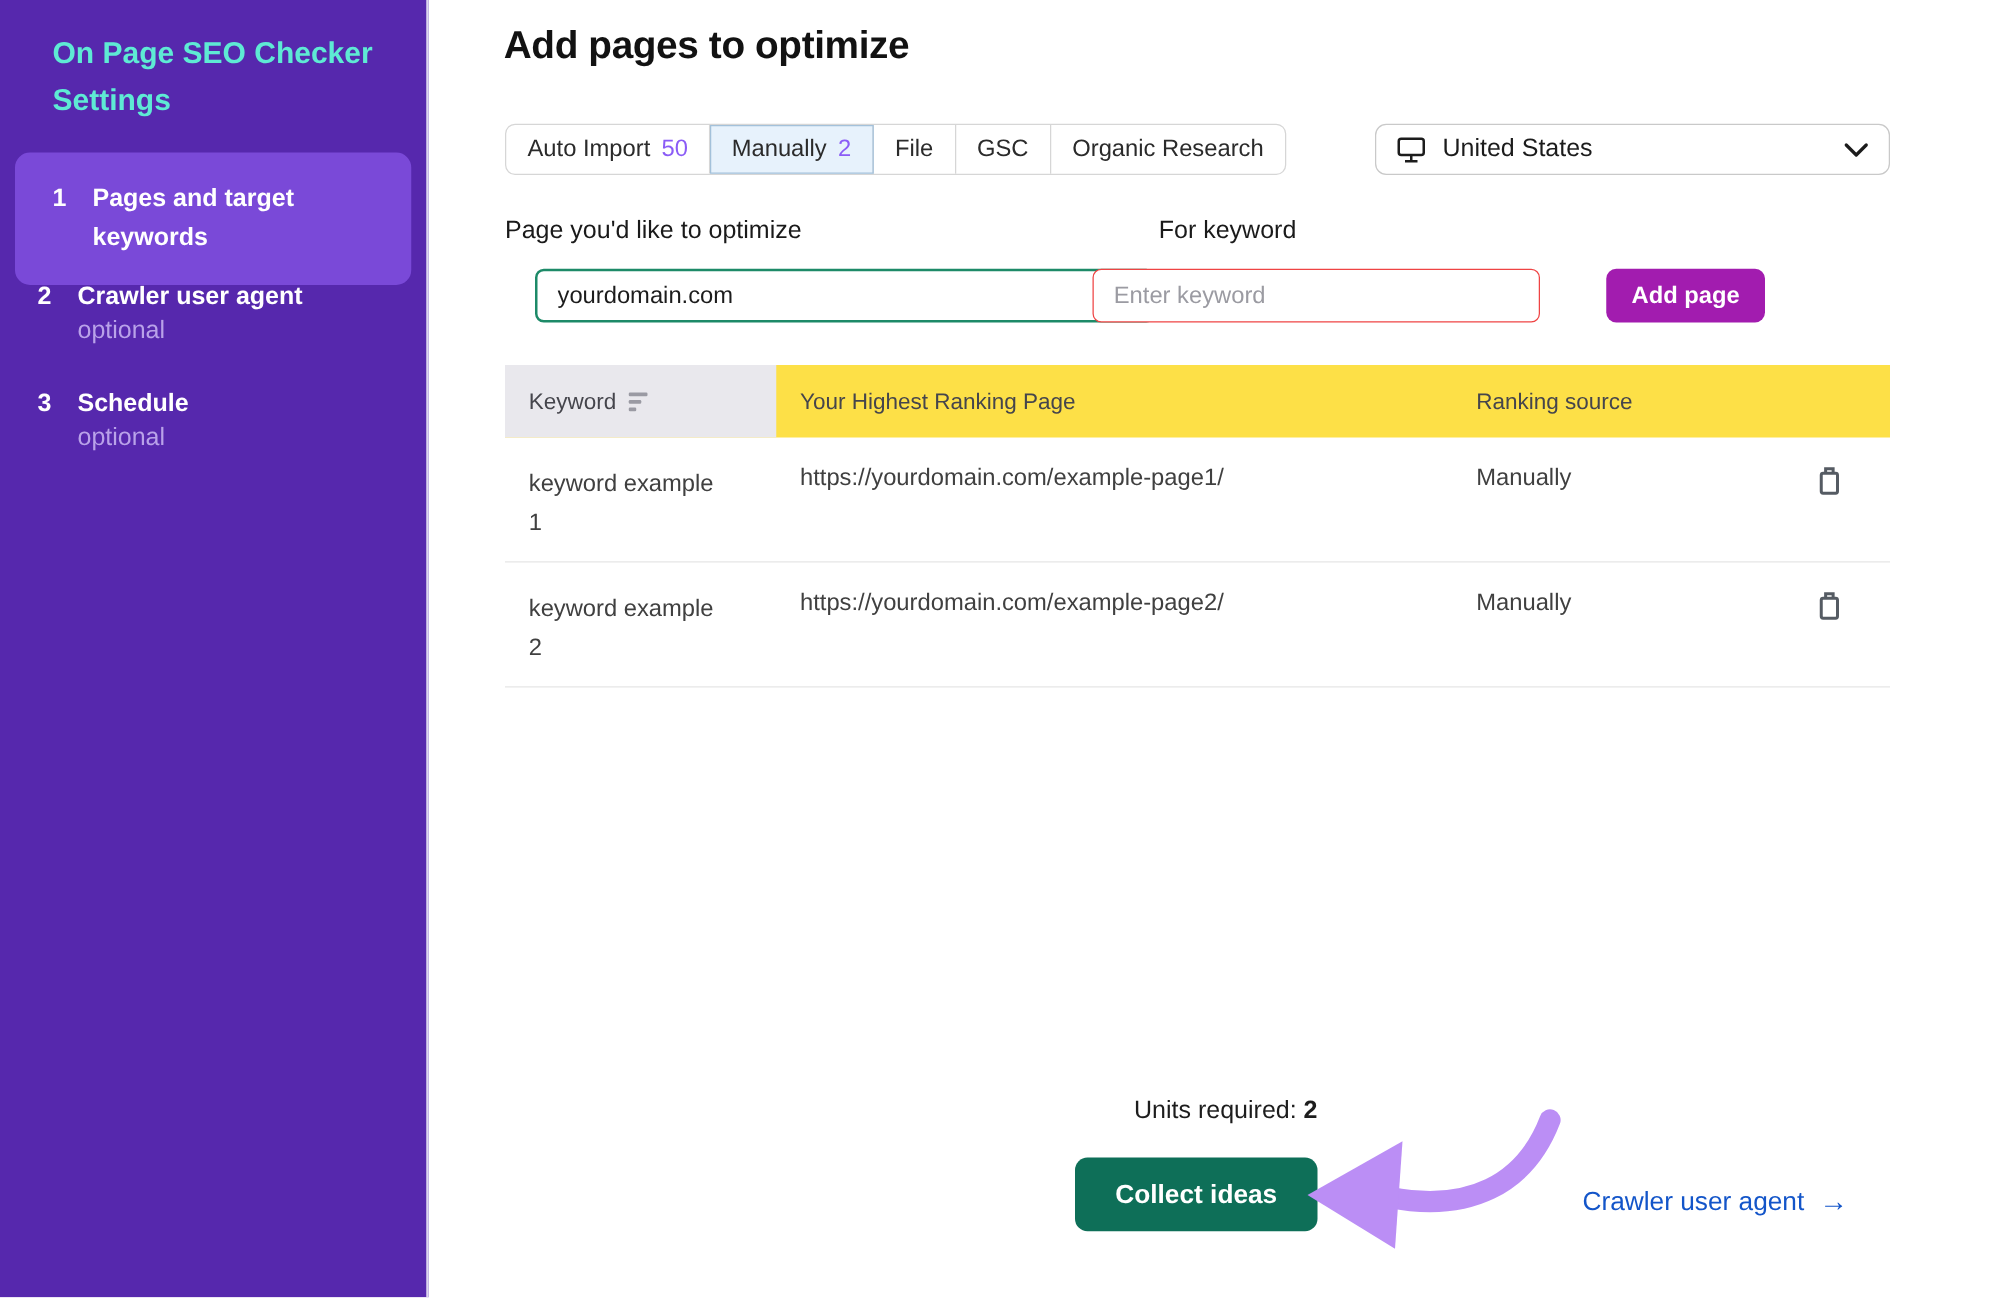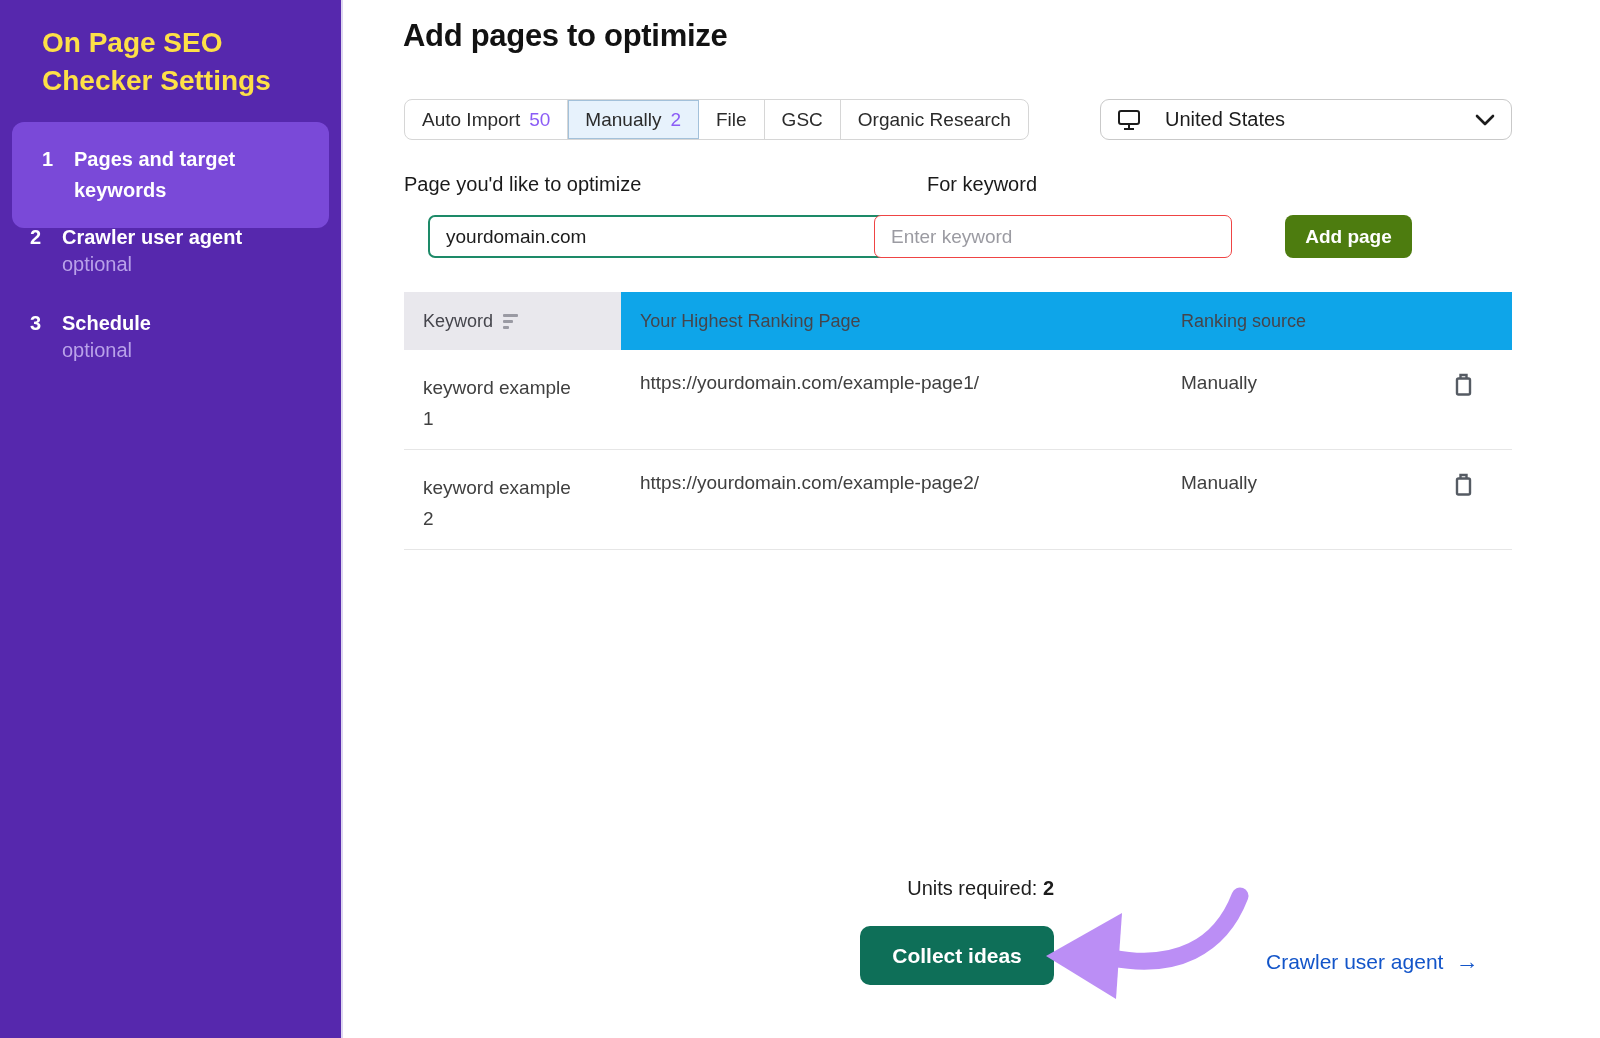--- a/index.html
+++ b/index.html
@@ -4,21 +4,21 @@
 <style>
   * { margin:0; padding:0; box-sizing:border-box; }
   html,body { width:1600px; height:1038px; }
   body { font-family:"Liberation Sans", sans-serif; background:#ffffff; color:#1c1c1c; }
   #screen { position:relative; width:1600px; height:1038px; overflow:hidden; background:#fff; }
 
   
   .sidebar { position:absolute; left:0; top:0; width:343px; height:1038px;
              background:#5628ad; border-right:2px solid #ddd6f0; }
   .sidebar-title { position:absolute; left:42px; top:24px; width:260px;
-                   color:#fde047; font-size:28px; font-weight:700; line-height:38px; }
+                   color:#5eead4; font-size:24px; font-weight:700; line-height:38px; }
   .step { position:absolute; display:flex; color:#fff; font-size:20px; font-weight:700; line-height:31px; }
   .step .num { width:32px; flex:0 0 32px; }
   .step-active { left:12px; top:122px; width:317px; background:#7a49d8; border-radius:12px;
                  padding:22px 18px 22px 18px; }
   .step-active .num { margin-left:12px; }
   .step-plain { left:30px; }
   .step2 { top:222px; }
   .step3 { top:308px; }
   .step-note { position:absolute; left:62px; color:#b9a2e9; font-size:20px; font-weight:400; }
   .note2 { top:253px; }
@@ -33,40 +33,40 @@
   .tab { display:flex; align-items:center; gap:9px; padding:0 17px; font-size:19px; color:#2b2b2b;
          border-right:1px solid #d6d6d6; cursor:pointer; white-space:nowrap; }
   .tab:first-child { border-radius:7px 0 0 7px; }
   .tab:last-child { border-right:none; border-radius:0 7px 7px 0; }
   .tab .count { color:#8b5cf6; }
   .tab.active { background:#e7f2fc; outline:1px solid #a3c1da; outline-offset:-1px; }
   .tab .count:empty { display:none; }
 
   .region-select { position:absolute; left:1100px; top:99px; width:412px; height:41px;
                    border:1px solid #c9c9c9; border-radius:9px; display:flex; align-items:center;
-                   padding:0 16px; gap:24px; background:#fff; cursor:pointer;justify-content:flex-end; }
+                   padding:0 16px; gap:13px; background:#fff; cursor:pointer;justify-content:flex-end; }
   .region-select .label { font-size:20px; color:#1c1c1c; flex:1; }
 
   .field-label { position:absolute; top:173px; font-size:20px; color:#1a1a1a; }
   .label-page { left:404px; }
   .label-keyword { left:927px; }
 
   .text-input { position:absolute; top:215px; height:43px; border-radius:7px; font-size:19px;
                 font-family:"Liberation Sans", sans-serif; padding:0 16px; color:#1c1c1c; outline:none; }
   .input-page { left:404px; width:496px; border:2px solid #1d8a68;margin-left:24px; }
   .input-keyword { left:874px; width:358px; border:1px solid #ef4444; }
   .input-keyword::placeholder { color:#9b9ba2; }
 
   .add-page-btn { position:absolute; left:1285px; top:215px; width:127px; height:43px;
-                  background:#4d7c0f; border:none; border-radius:8px; color:#ffffff;
+                  background:#a21caf; border:none; border-radius:8px; color:#ffffff;
                   font-size:19px; font-weight:700; font-family:"Liberation Sans", sans-serif; cursor:pointer; }
 
   
   .table { position:absolute; left:404px; top:292px; width:1108px; }
-  .thead { display:flex; height:58px; background:#0ea5e9; font-size:18px; color:#45454c; }
+  .thead { display:flex; height:58px; background:#fde047; font-size:18px; color:#45454c; }
   .th { display:flex; align-items:center; }
   .th-keyword { width:217px; background:#e9e8ed; padding-left:19px; gap:10px; cursor:pointer; }
   .th-page { width:560px; padding-left:19px; }
   .th-source { width:260px; }
   .th-actions { width:71px; }
   .trow { display:flex; border-bottom:1px solid #e6e6e6; min-height:100px; font-size:19px; color:#404040; }
   .td { padding-top:22px; }
   .td-keyword { width:217px; padding-left:19px; padding-right:40px; line-height:31px; }
   .td-page { width:560px; padding-left:19px; }
   .td-source { width:260px; }

